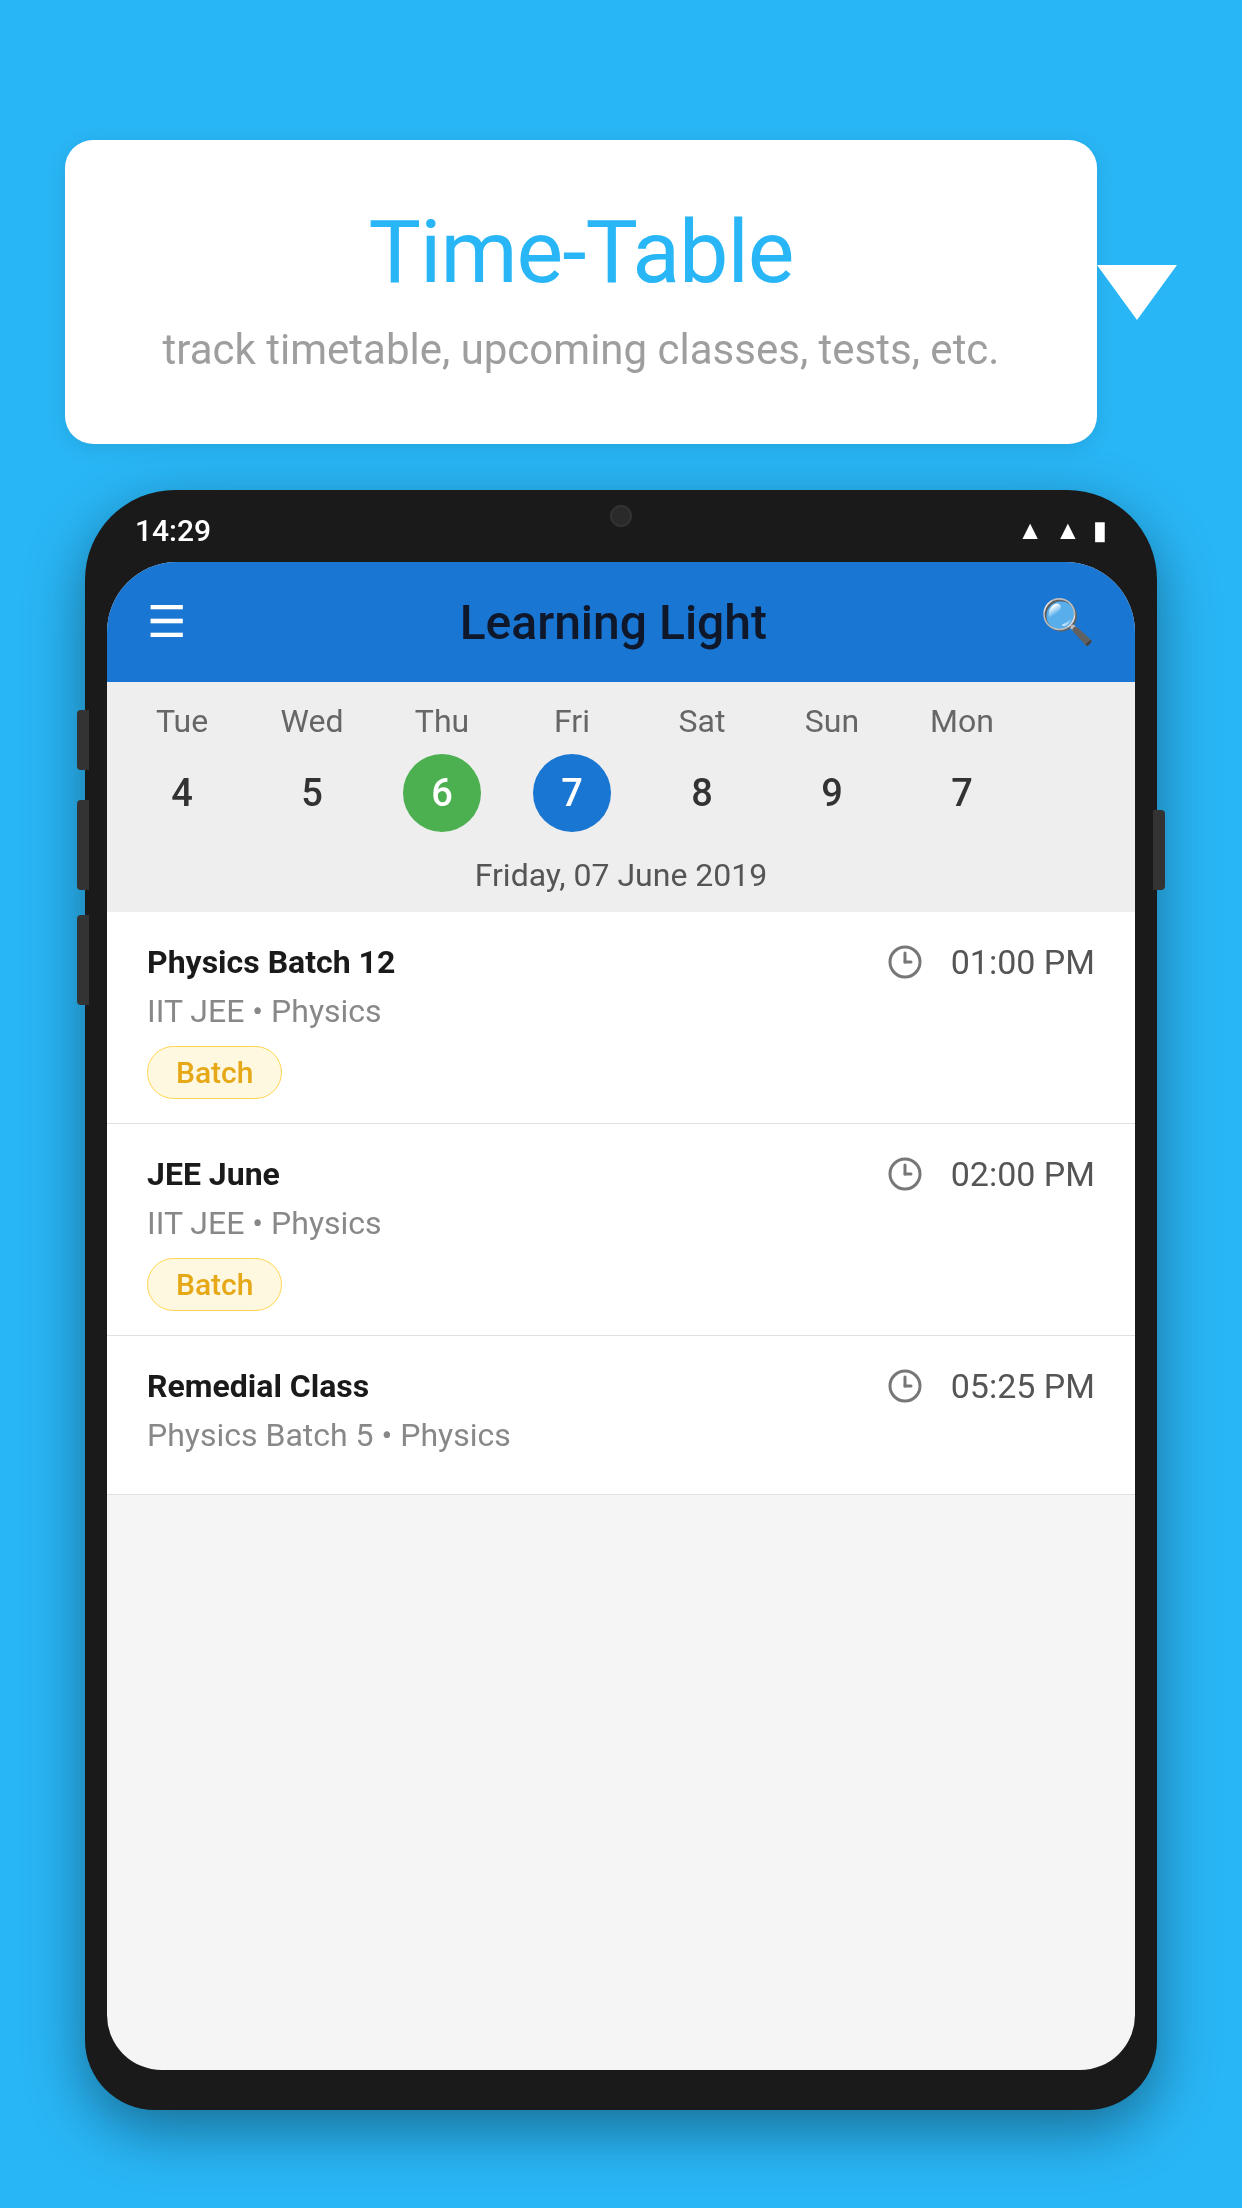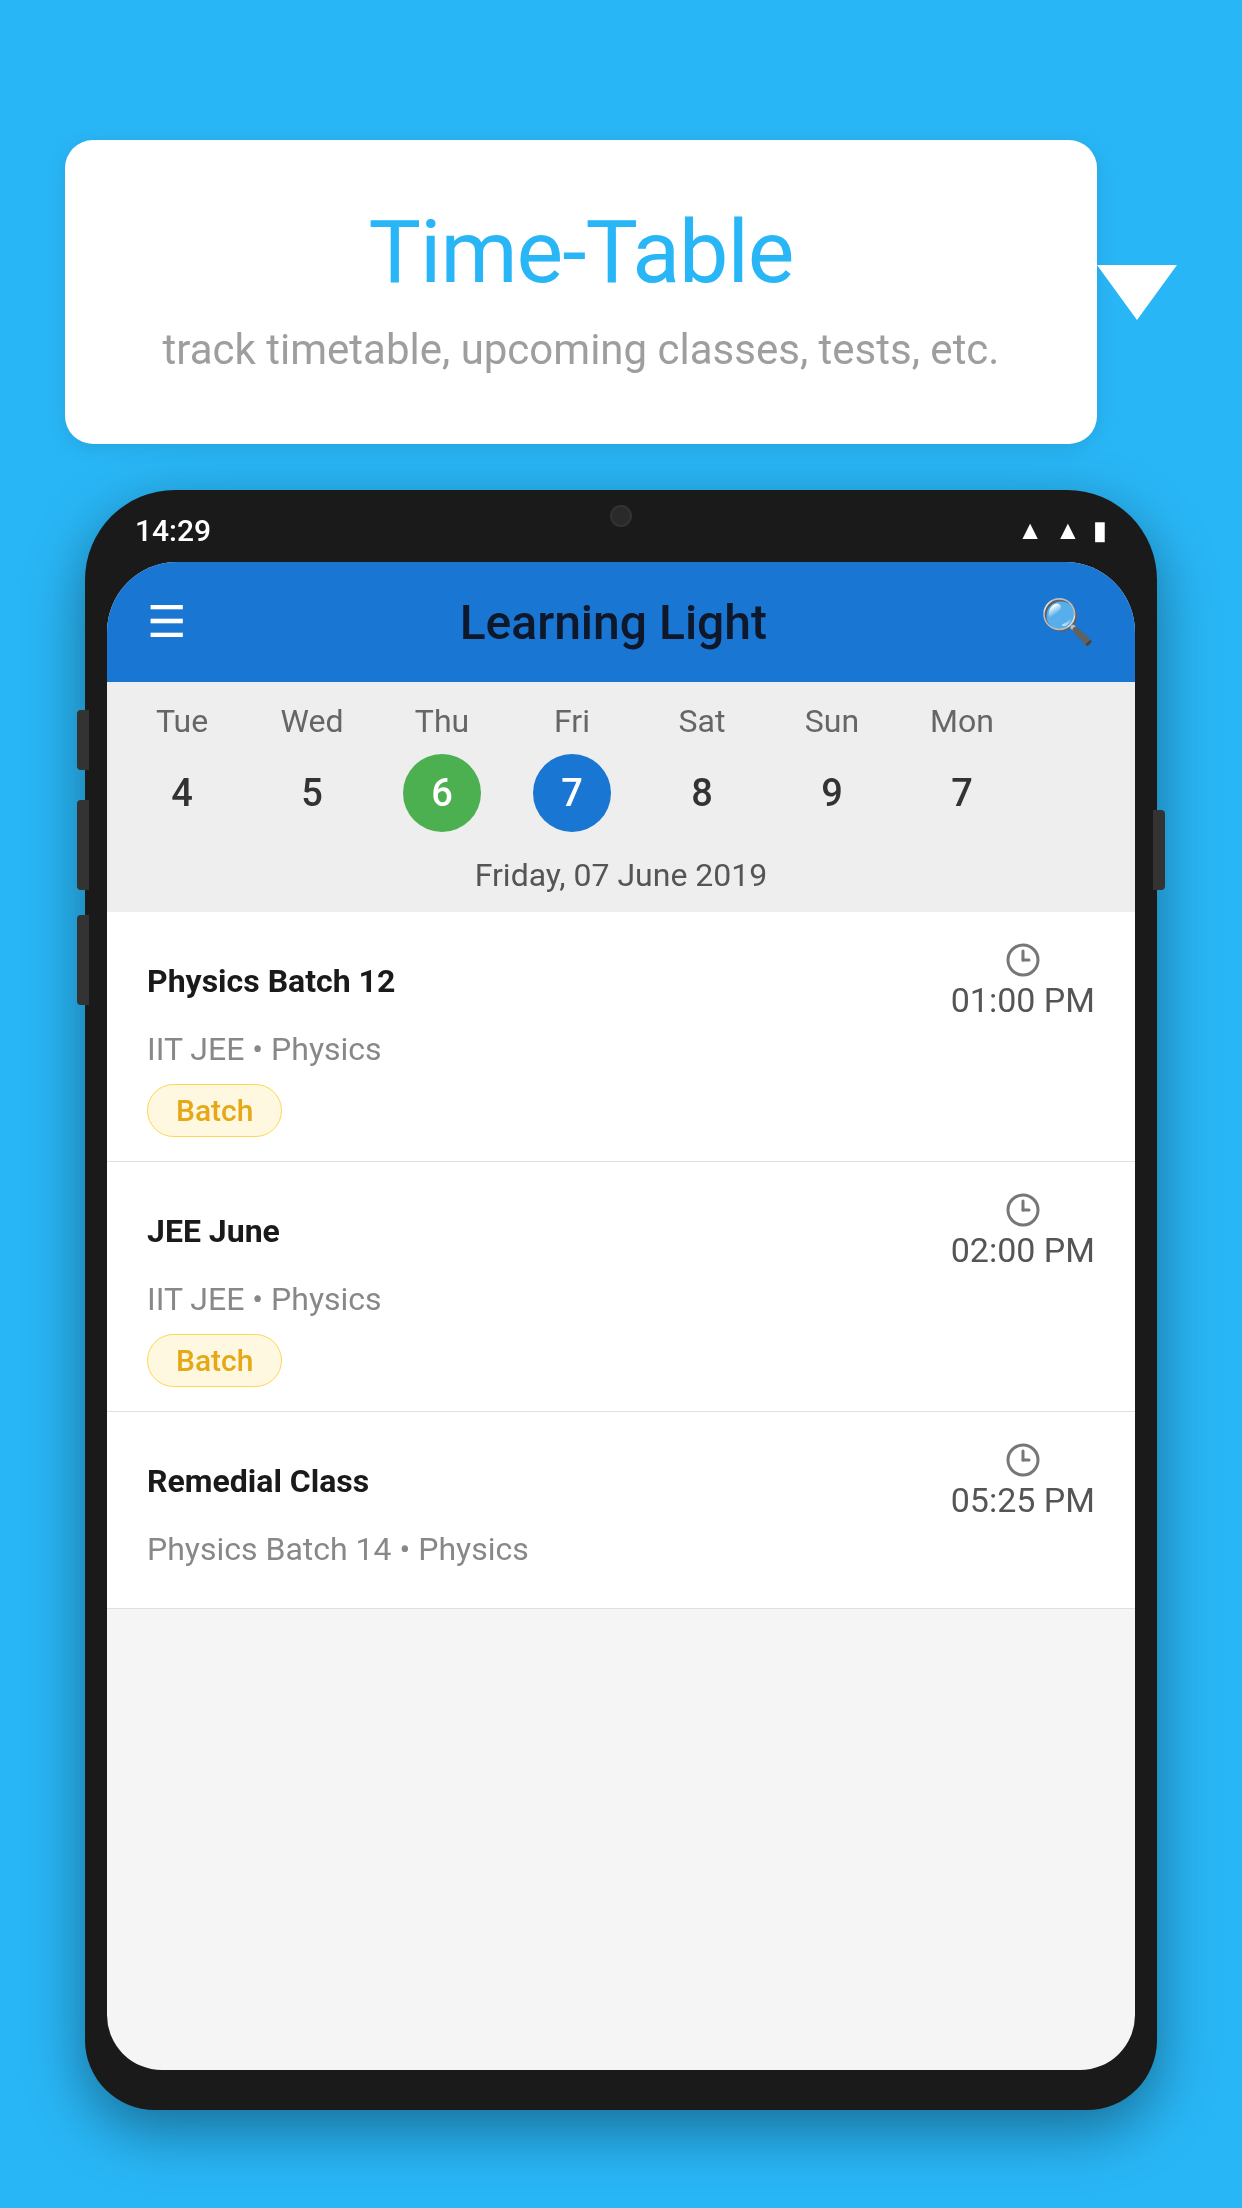--- a/index.html
+++ b/index.html
@@ -246,24 +246,23 @@
 
     .schedule-item-title {
       font-size: 32px;
       font-weight: 700;
       color: #1a1a1a;
     }
 
     .schedule-item-time {
       display: flex;
       align-items: center;
-      gap: 2px;
+      gap: 28px;
       color: #555;
       font-size: 34px;
-      flex-direction: column;
     }
 
     .clock-icon-svg {
       width: 36px;
       height: 36px;
     }
 
     .schedule-item-subtitle {
       color: #888;
       font-size: 32px;
@@ -430,19 +429,19 @@
               <div class="schedule-item-title">Remedial Class</div>
               <div class="schedule-item-time">
                 <svg class="clock-icon-svg" viewBox="0 0 24 24">
                   <circle cx="12" cy="12" r="10" stroke="#777" stroke-width="2" fill="none"></circle>
                   <line x1="12" y1="12" x2="12" y2="6" stroke="#777" stroke-width="2" stroke-linecap="round"></line>
                   <line x1="12" y1="12" x2="16" y2="12" stroke="#777" stroke-width="2" stroke-linecap="round"></line>
                 </svg>
                 <span>05:25 PM</span>
               </div>
             </div>
-            <div class="schedule-item-subtitle">Physics Batch 14 • Physics</div>
+            <div class="schedule-item-subtitle">Physics Batch 5 • Physics</div>
           </div>
         </div>
 
     </div>
   </div>
 </div>
 
 </body></html>

